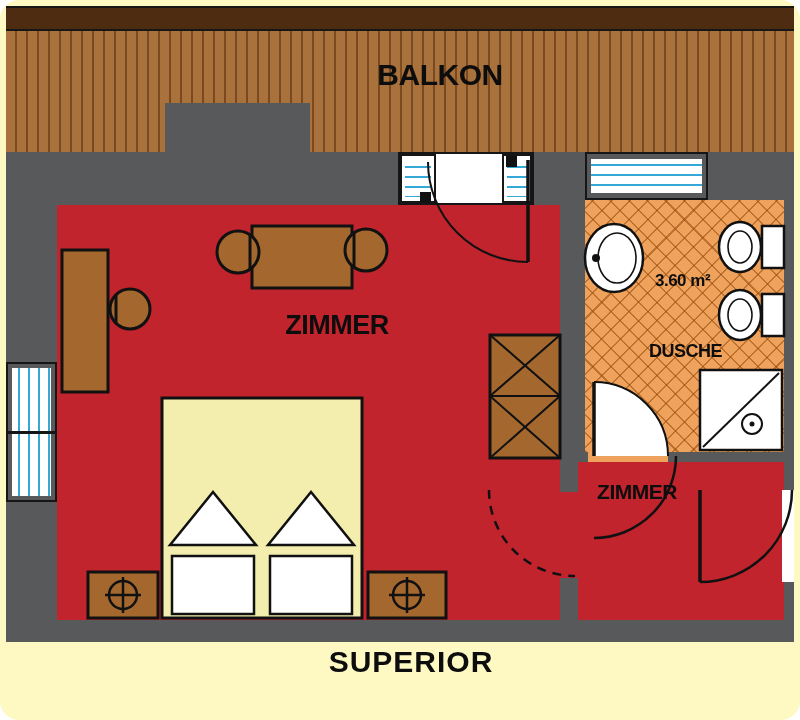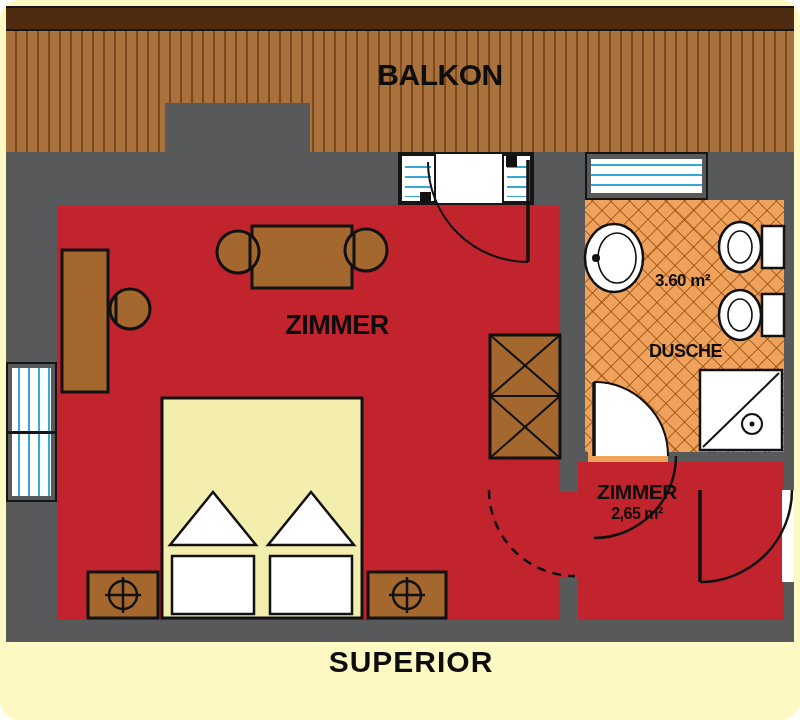--- a/index.html
+++ b/index.html
@@ -176,18 +176,17 @@
 
   <div class="abs lbl lbl-zimmer1">
     <div>ZIMMER</div>
   </div>
 
   <div class="abs lbl lbl-bath-area">3.60 m²</div>
   <div class="abs lbl lbl-dusche">DUSCHE</div>
 
   <div class="abs lbl lbl-zimmer2">
     <div>ZIMMER</div>
-    <div class="lbl-zimmer2-area">2,65 m²</div>
   </div>
 
   <div class="abs lbl lbl-title">SUPERIOR</div>
 
 </div>
 
 </body></html>

